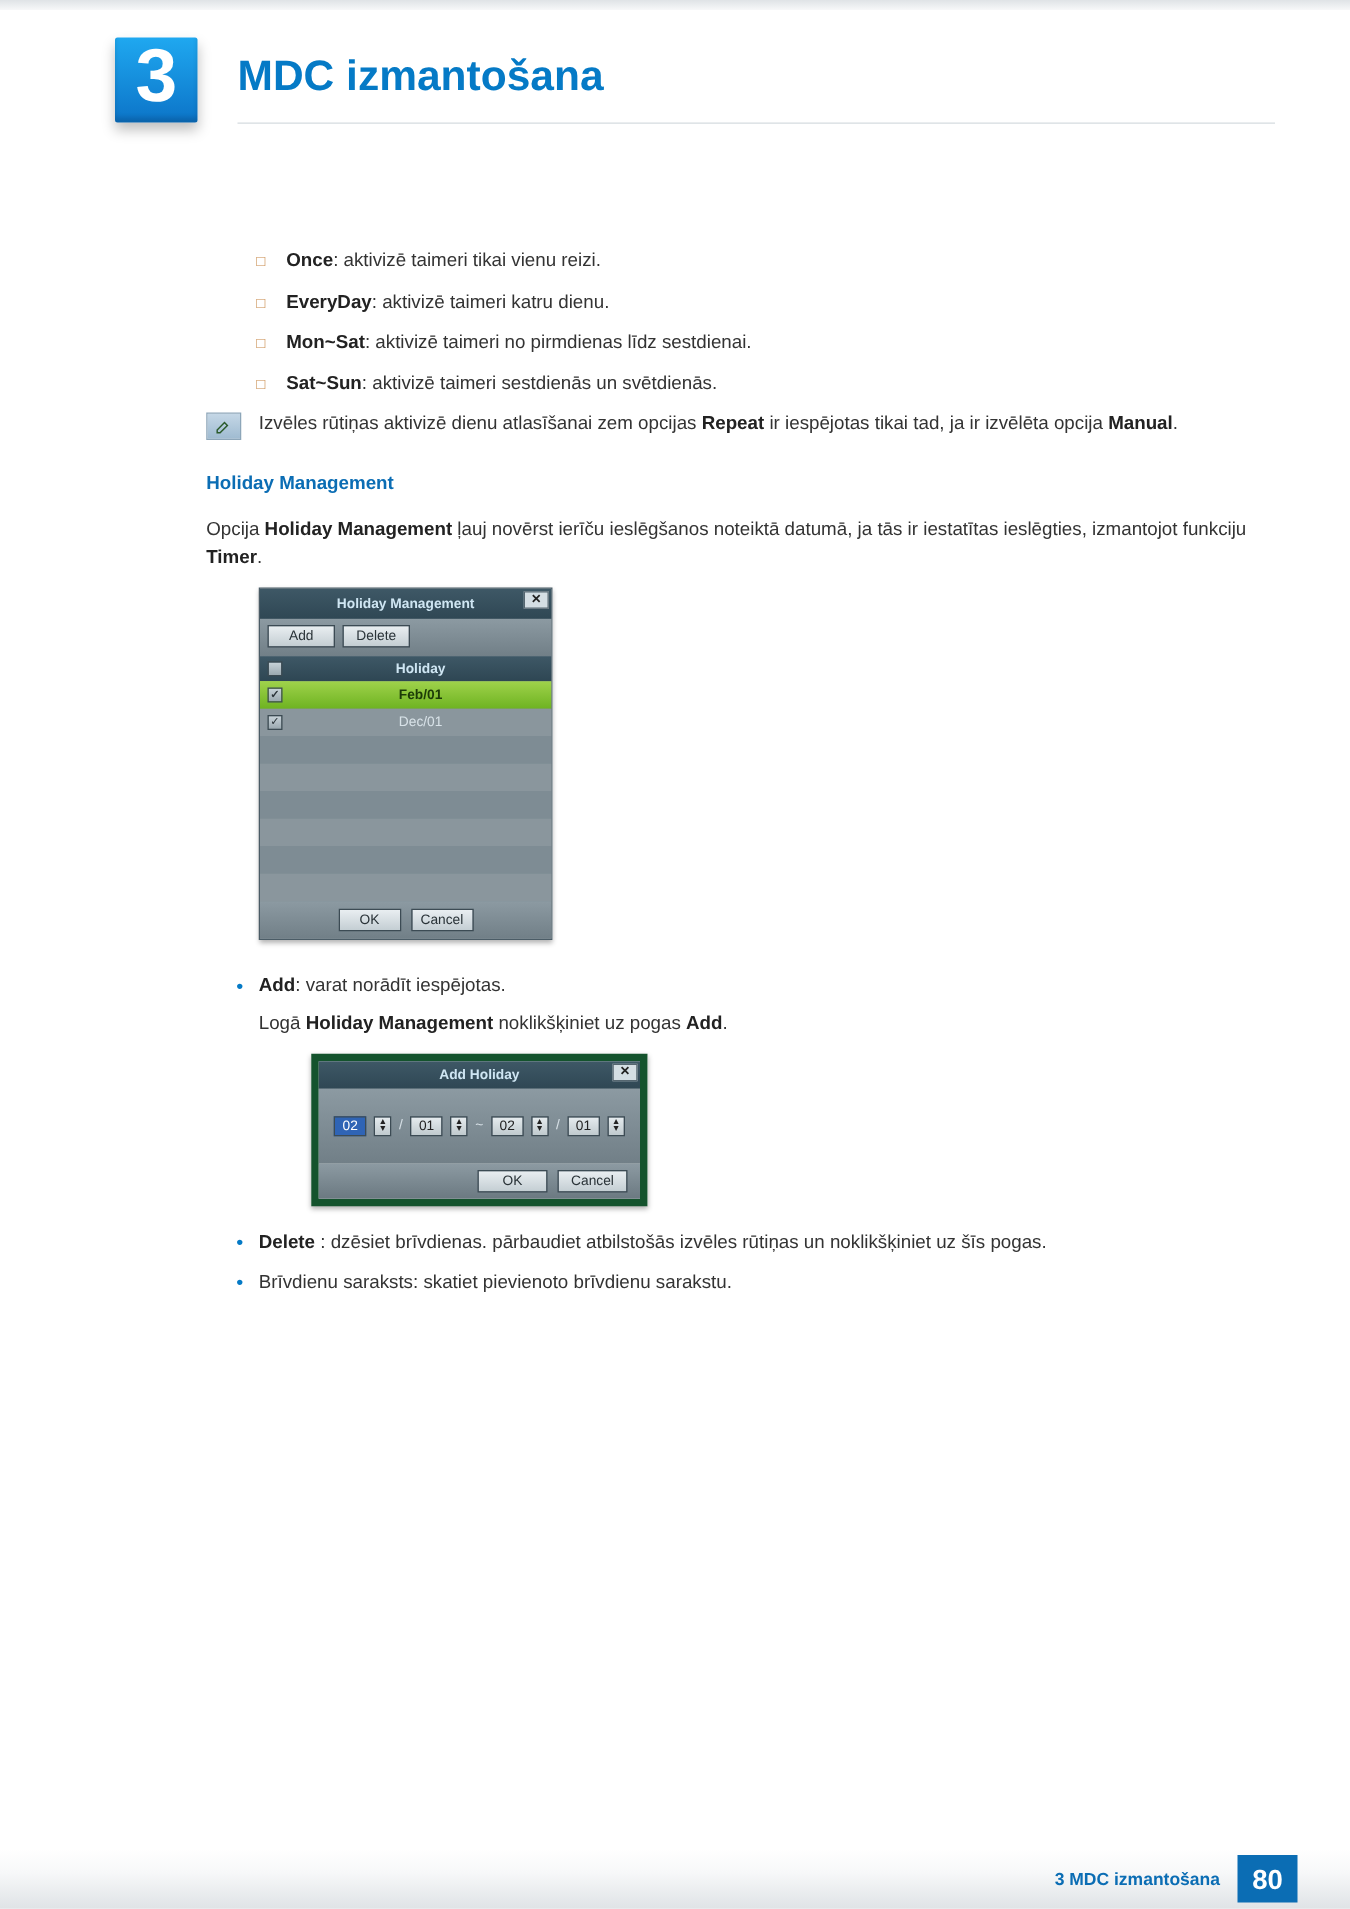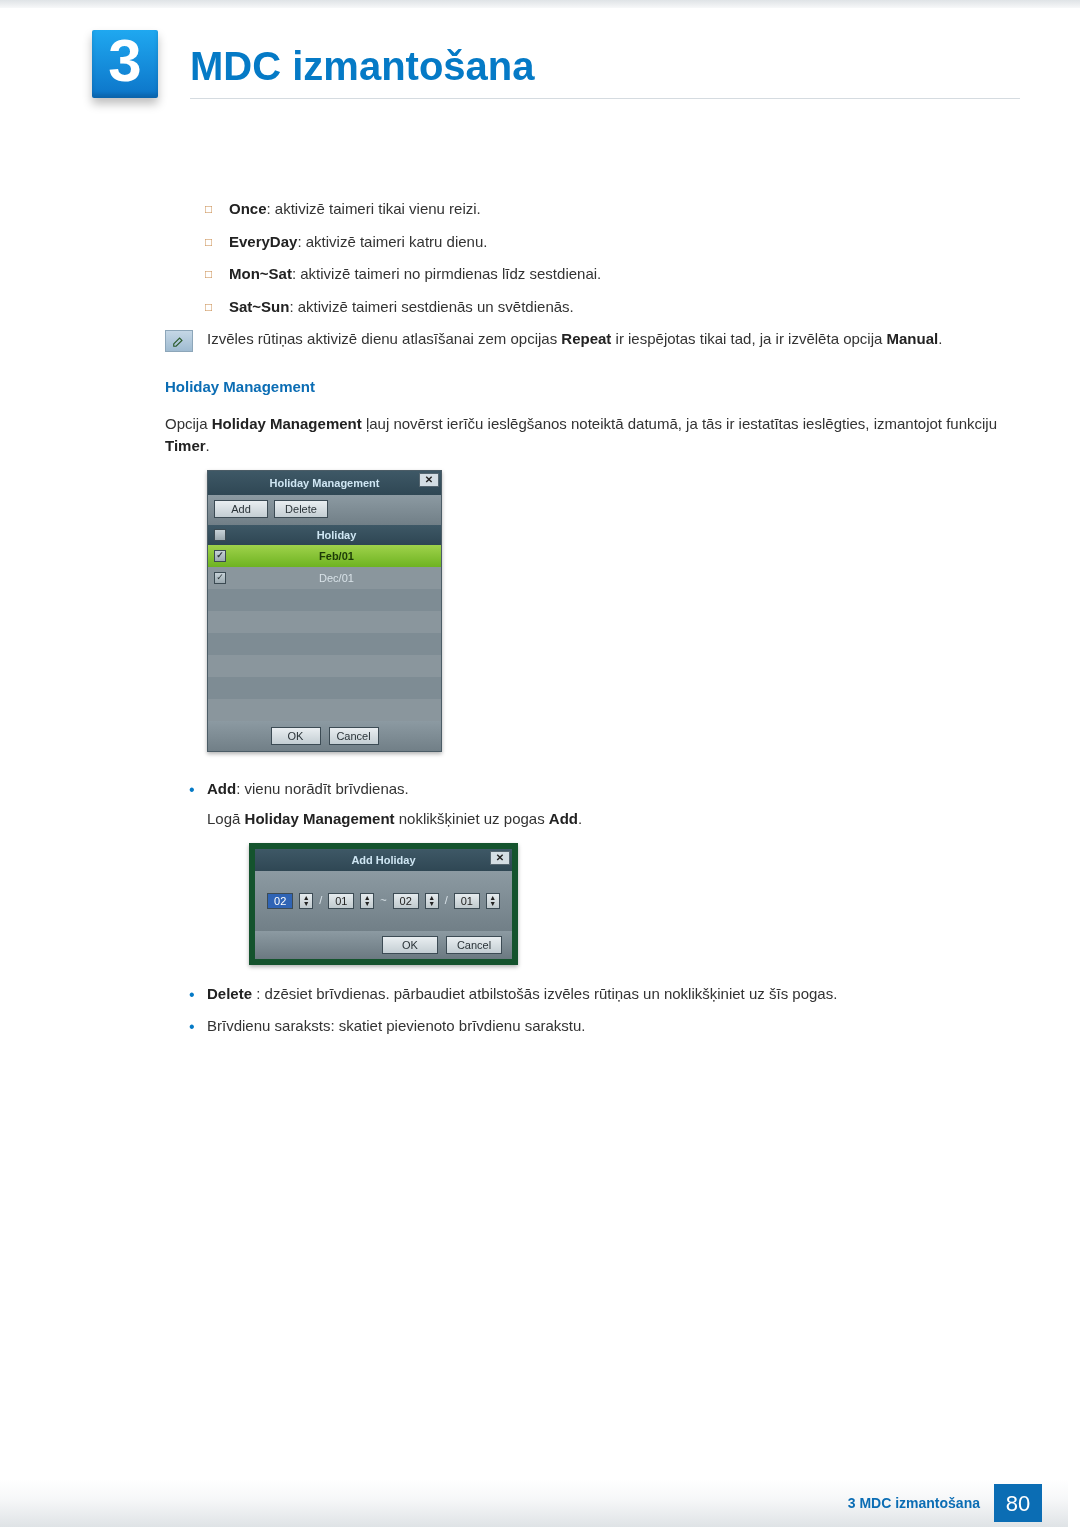--- a/index.html
+++ b/index.html
@@ -40,21 +40,21 @@
     font-weight: bold;
     text-align: center;
     line-height: 62px;
     box-shadow: 0 6px 10px rgba(0,0,0,.25), inset 0 -4px 4px rgba(0,0,0,.15);
     font-family: Arial, Helvetica, sans-serif;
   }
   .chapter-title {
     position: absolute;
     left: 190px;
     top: 28px;
-    font-size: 40px;
+    font-size: 34px;
     font-weight: bold;
     color: #057ac6;
   }
   .rule {
     position: absolute;
     left: 190px;
     right: 60px;
     top: 90px;
     border-top: 1px solid #d5dbe0;
   }
@@ -223,30 +223,30 @@
     font-size:11px; text-align:center; line-height:16px; color:#2a3338; cursor:pointer;
   }
 
   .dot-list { list-style:none; margin:6px 0 0 24px; }
   .dot-list li { position:relative; padding-left:18px; margin-bottom:10px; }
   .dot-list li::before {
     content:"•"; position:absolute; left:0; top:0; color:#057ac6; font-size:16px;
   }
 
   .footer {
-    position:absolute; bottom:0; left:0; right:12px;
+    position:absolute; bottom:0; left:0; right:0;
     height:48px;
     background: linear-gradient(to top,#dfe3e6,#f7f8f9 60%,#fff);
     display:flex; justify-content:flex-end; align-items:center;
-    padding-right:0;
+    padding-right:16px;
   }
   .footer-text { color:#0b6db4; font-size:14px; margin-right:14px; font-weight:bold; }
   .footer-page {
     width:48px; height:38px; background:#0b6db4; color:#fff;
-    font-size:22px; font-weight:normal; display:flex; align-items:center; justify-content:center;
+    font-size:22px; font-weight:bold; display:flex; align-items:center; justify-content:center;
     margin-right:26px;
   }
   .slash { color:#d8e2e8; }
 </style>
 </head>
 <body>
 
 <div class="page">
   <div class="top-grad"></div>
 
@@ -339,21 +339,21 @@
         </div>
         <div class="dlg1-foot">
           <div class="sbtn">OK</div>
           <div class="sbtn">Cancel</div>
         </div>
       </div>
     </div>
 
     <ul class="dot-list">
       <li>
-        <span class="bold-term">Add</span><span>: vienu norādīt brīvdienas.</span>
+        <span class="bold-term">Add</span><span>: varat norādīt iespējotas.</span>
         <div class="para" style="margin-top:8px;">
           <span>Logā </span><span class="bold-term">Holiday Management</span><span> noklikšķiniet uz pogas </span><span class="bold-term">Add</span><span>.</span>
         </div>
 
         <div class="dlg2-wrap">
           <div class="dlg2">
             <div class="dlg2-title">
               <span>Add Holiday</span>
               <div class="close-btn">✕</div>
             </div>

